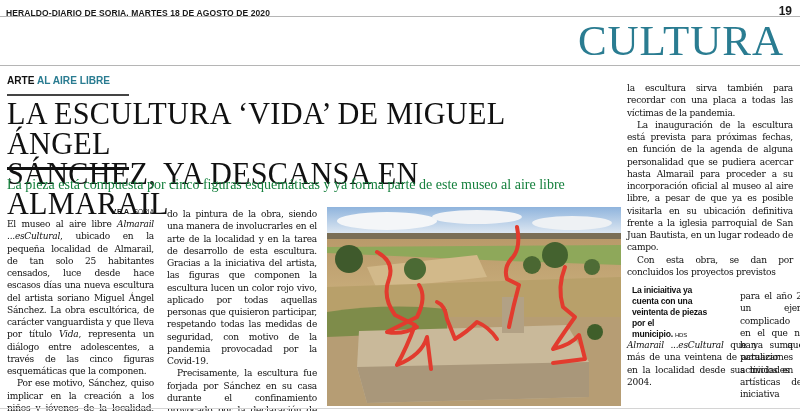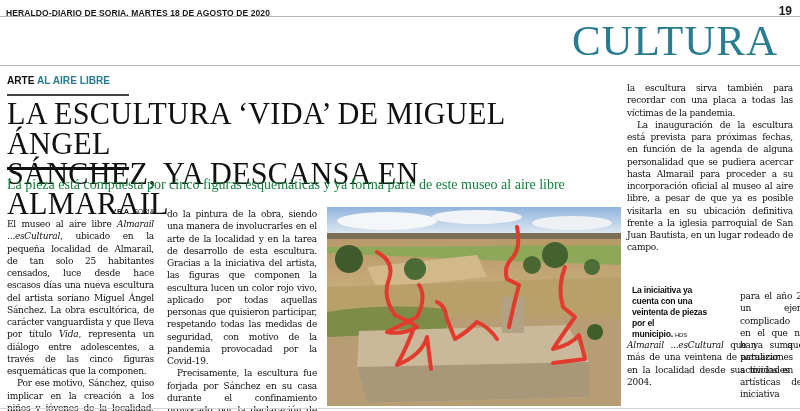--- a/index.html
+++ b/index.html
@@ -10,21 +10,21 @@
   }
   .masthead {
     position: absolute; left: 6px; top: 4px; width: 786px; height: 14px;
     display: flex; justify-content: space-between; align-items: flex-end;
     font-family: "Liberation Sans", sans-serif; font-weight: bold; gap: 36px;
   }
   .masthead .pub { font-size: 8.5px; letter-spacing: 0.1px; color: #1a1a1a; }
   .masthead .pageno { font-size: 12px; color: #1a1a1a; }
   .rule-top { position: absolute; left: 0; top: 16px; width: 800px; height: 1px; background: #b5b5b5; }
   .section {
-    position: absolute; right: 22px; top: 20px; height: 42px;
+    position: absolute; right: 16px; top: 20px; height: 42px;
     font-family: "Liberation Serif", serif; font-size: 43px; line-height: 42px;
     letter-spacing: 1px; color: #2a7c91;
   }
   .rule-sec { position: absolute; left: 0; top: 65px; width: 800px; height: 1px; background: #b5b5b5; }
 
   .kicker {
     position: absolute; left: 7px; top: 74px;
     font-family: "Liberation Sans", sans-serif; font-weight: bold; font-size: 11.5px;
     transform: scaleX(0.88); transform-origin: left;
   }
@@ -156,20 +156,21 @@
       <path d="M110 95 Q118 98 120 112 L128 132 Q140 125 150 115 Q162 120 170 132"></path>
       <path d="M190 20 Q194 40 186 50 Q176 60 180 72 L192 78 Q186 100 182 120"></path>
       <path d="M238 60 Q230 80 236 100 L248 110 Q238 124 226 142 Q244 138 252 128 L258 152 L226 156"></path>
     </g>
   </svg>
 </div>
 
 <div class="col col3">
   <p>la escultura sirva también para recordar con una placa a todas las víctimas de la pandemia.</p>
   <p class="ind">La inauguración de la escultura está prevista para próximas fechas, en función de la agenda de alguna personalidad que se pudiera acercar hasta Almarail para proceder a su incorporación oficial al museo al aire libre, a pesar de que ya es posible visitarla en su ubicación definitiva frente a la iglesia parroquial de San Juan Bautista, en un lugar rodeado de campo.</p>
+  <p class="ind">Con esta obra, se dan por concluidos los proyectos previstos</p>
 </div>
 
 <div class="caption">
   <span>La iniciaitiva ya cuenta con una veintenta de piezas por el municipio.</span><span class="credit">HDS</span>
 </div>
 
 <div class="col col3b">
   <p>para el año 2020, un ejercicio complicado pero en el que no se han querido paralizar las actividades artísticas de la iniciativa</p>
 </div>
 <div class="col col3c">

